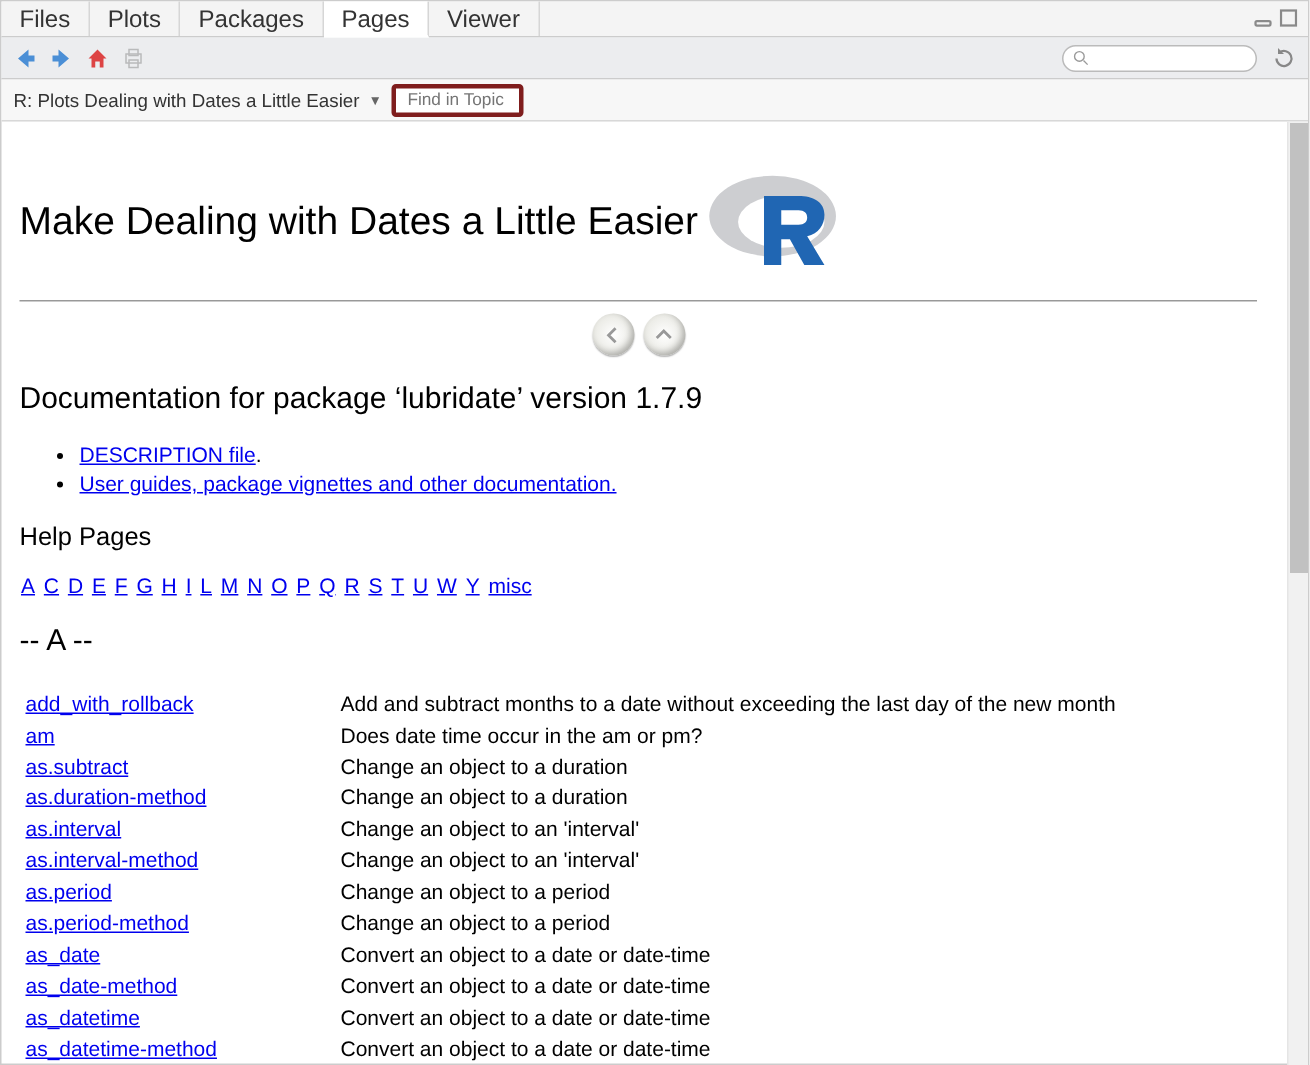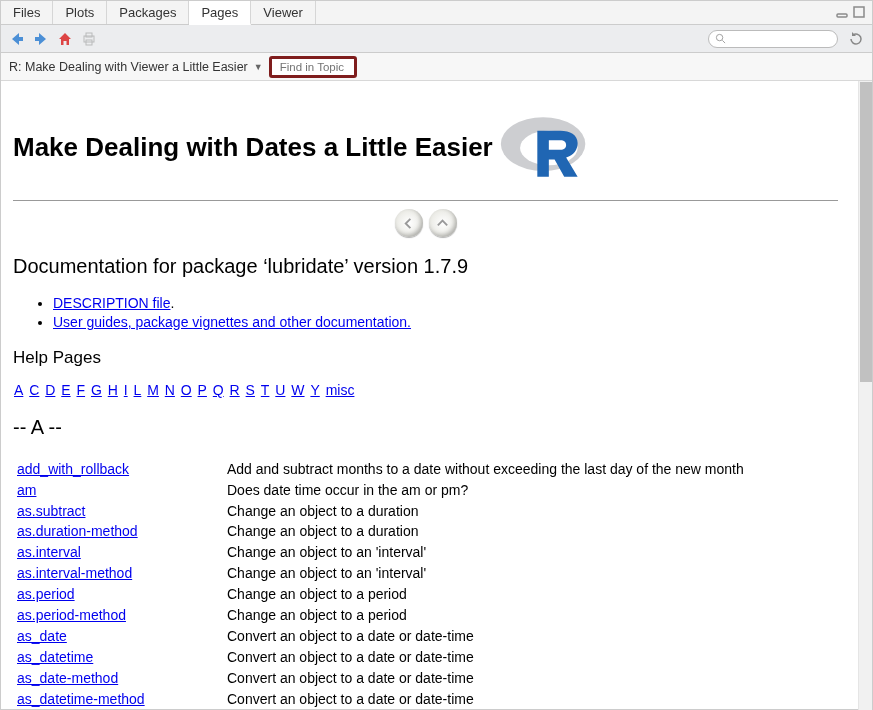--- a/index.html
+++ b/index.html
@@ -1,18 +1,18 @@
 <!DOCTYPE html>
 <html><head>
   <meta charset="utf-8">
   <style>
     * { box-sizing: border-box; margin: 0; padding: 0; }
     body { font-family: "Segoe UI", "Lucida Grande", Verdana, sans-serif; font-size: 13px; background: #f0f0f0; overflow: hidden;}
     .pane { width: 873px; height: 710px; background: #fff; position: relative; border: 1px solid #ccc;}
-    .tabs { display: flex; background: #f4f4f4; border-bottom: 1px solid #ccc; height: 24px; font-size:13px;}
+    .tabs { display: flex; background: #f4f4f4; border-bottom: 1px solid #ccc; height: 24px; font-size:16px;}
     .tab { padding: 4px 12px 3px; border-right: 1px solid #d6d6d6; cursor: pointer; color:#333;}
     .tab.active { background: #fff; border-bottom: 2px solid #fff; margin-bottom:-1px; font-weight:500;}
     .toolbar { display:flex; align-items:center; gap:4px; padding:3px 6px; background:#ecedef; border-bottom:1px solid #ccc; height:28px;}
     .tbtn { width:20px; height:18px; display:flex; align-items:center; justify-content:center; cursor:pointer; color:#888;}
     .tbtn svg { width:16px; height:16px;}
     .spacer{flex:1;}
     .search-wrap{ display:flex; align-items:center; background:#fff; border:1px solid #bbb; border-radius:10px; padding:0 6px; width:130px; height:18px;}
     .search-wrap svg{width:11px;height:11px;color:#999;}
     .search-input{ border:none; outline:none; width:100px; font-size:11px; margin-left:4px; background:transparent;}
     .refresh{margin-left:4px;}
@@ -21,21 +21,21 @@
     .dd-arrow{font-size:9px;color:#666;}
     .find-topic{ border:3px solid #7f1d1d; background:#fff; border-radius:3px; padding:2px 8px; color:#888; font-size:11.5px; width:88px;}
     .win-icons{ position:absolute; top:4px; right:6px; display:flex; gap:3px;}
     .win-icon{width:14px;height:14px;display:flex;align-items:center;justify-content:center;cursor:pointer;}
     .win-icon svg{width:12px;height:12px;stroke:#8a8a8a;fill:none;stroke-width:1.5;}
     .content-wrap{ position:relative; height: calc(710px - 24px - 28px - 28px); overflow:hidden;}
     .scrollbar{ position:absolute; right:0; top:0; width:14px; height:100%; background:#f1f1f1; border-left:1px solid #e5e5e5;}
     .thumb{ background:#c1c1c1; border-radius:0px; width:12px; margin:1px; height:300px;}
     .doc{ padding: 10px 20px 20px 12px; font-family: Arial, Helvetica, sans-serif; height:100%; overflow:hidden; margin-right:14px;}
     .title-row{ display:flex; align-items:center; gap:4px; margin-top:18px;}
-    .doc h1{ font-size:26px; font-weight:bold; color:#000;}
+    .doc h1{ font-size:26px; font-weight:normal; color:#000;}
     .rlogo{display:inline-block;}
     .rlogo-svg{width:96px;height:74px;}
     hr{margin:14px 0 8px; border:none; border-top:1px solid #999;}
     .circle-nav{display:flex;gap:6px;justify-content:center;margin:4px 0 18px;}
     .circ{width:28px;height:28px;border-radius:50%;background:radial-gradient(#fff,#e0e0d8);box-shadow:inset -2px -2px 4px rgba(0,0,0,.25), 0 1px 1px rgba(0,0,0,.3);display:flex;align-items:center;justify-content:center;cursor:pointer;}
     .circ svg{width:15px;height:15px;stroke:#999;fill:none;stroke-width:2;}
     .doc h2{font-size:20px;font-weight:normal;margin:8px 0 16px;color:#000;}
     .doc h3{font-size:17px;font-weight:normal;margin:16px 0 14px;color:#000;}
     .doc h4{font-size:20px;font-weight:normal;margin:18px 0 20px;color:#000;}
     .doc ul{padding-left:40px;margin:6px 0;}
@@ -105,21 +105,21 @@
     </div>
     <span class="tbtn refresh">
         <svg viewBox="0 0 16 16">
           <path fill="none" stroke="#888" stroke-width="1.5" d="M3 8a5 5 0 1 0 2-4"></path>
           <path fill="#888" d="M4 1 L4 5 L8 5 Z"></path>
         </svg>
       </span>
   </div>
 
   <div class="subbar">
-    <span class="subbar-title">R: Make Dealing with Viewer a Little Easier</span>
+    <span class="subbar-title">R: Plots Dealing with Dates a Little Easier</span>
     <span class="dd-arrow">▼</span>
     <input class="find-topic" placeholder="Find in Topic" style="">
   </div>
 
   <div class="content-wrap">
     <div class="scrollbar">
         <div class="thumb"></div>
       </div>
 
     <div class="doc">
@@ -189,25 +189,25 @@
             </tr>
             <tr>
               <td><a href="#">as.period-method</a></td>
               <td>Change an object to a period</td>
             </tr>
             <tr>
               <td><a href="#">as_date</a></td>
               <td>Convert an object to a date or date-time</td>
             </tr>
             <tr>
+              <td><a href="#">as_date-method</a></td>
+              <td>Convert an object to a date or date-time</td>
+            </tr>
+            <tr>
               <td><a href="#">as_datetime</a></td>
-              <td>Convert an object to a date or date-time</td>
-            </tr>
-            <tr>
-              <td><a href="#">as_date-method</a></td>
               <td>Convert an object to a date or date-time</td>
             </tr>
             <tr>
               <td><a href="#">as_datetime-method</a></td>
               <td>Convert an object to a date or date-time</td>
             </tr>
           </tbody>
         </table>
     </div>
   </div>

